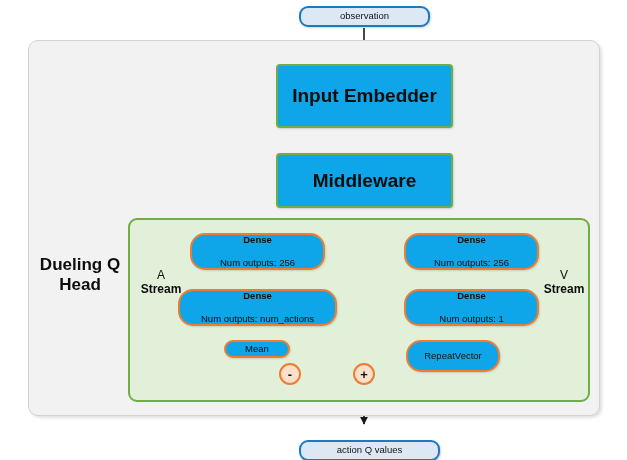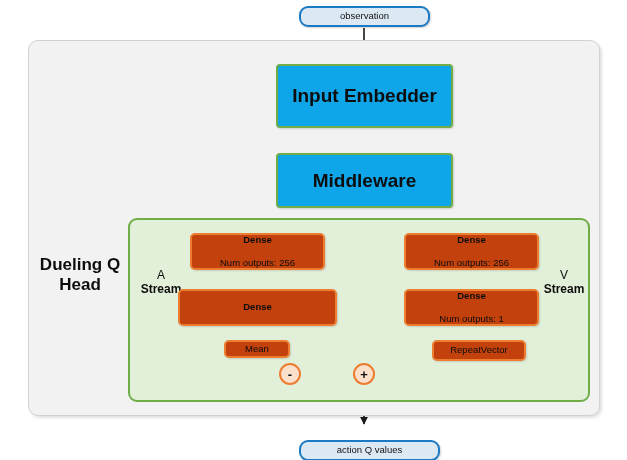--- a/index.html
+++ b/index.html
@@ -72,23 +72,23 @@
     background: #0ea5e9;
     border: 2px solid #70ad47;
     border-radius: 4px;
     font-size: 19px;
     font-weight: bold;
     color: #0d0d0d;
     box-shadow: 1px 1px 2px rgba(0,0,0,0.15);
   }
   
   .orange-box {
-    background: #c2410c;
+    background: #0ea5e9;
     border: 2px solid #ed7d31;
-    border-radius: 5px;
+    border-radius: 15px;
     color: #0d0d0d;
     box-shadow: 1px 1px 2px rgba(0,0,0,0.13);
   }
   .orange-box .t1 {
     font-size: 9.5px;
     font-weight: bold;
   }
   .orange-box .t2 {
     font-size: 9.5px;
     margin-top: 12px;
@@ -189,35 +189,36 @@
 
   <div class="node green-box" style="left:276px; top:153px; width:177px; height:55px;">Middleware</div>
 
   <div class="node orange-box" style="left:190px; top:233px; width:135px; height:37px;">
     <span class="t1">Dense</span>
     <span class="t2">Num outputs: 256</span>
   </div>
 
   <div class="node orange-box" style="left:178px; top:289px; width:159px; height:37px;">
     <span class="t1">Dense</span>
+    <span class="t2">Num outputs: num_actions</span>
   </div>
 
   <div class="node orange-box" style="left:224px; top:340px; width:66px; height:18px;
               font-size:9.5px; font-weight:normal;">Mean</div>
 
   <div class="op-node" style="left:279px; top:363px;">-</div>
 
   <div class="node orange-box" style="left:404px; top:233px; width:135px; height:37px;">
     <span class="t1">Dense</span>
     <span class="t2">Num outputs: 256</span>
   </div>
 
   <div class="node orange-box" style="left:404px; top:289px; width:135px; height:37px;">
     <span class="t1">Dense</span>
     <span class="t2">Num outputs: 1</span>
   </div>
 
-  <div class="node orange-box" style="left:432px; top:340px; width:94px; height:21px;
+  <div class="node orange-box" style="left:406px; top:340px; width:94px; height:32px;
               font-size:9.5px;">RepeatVector</div>
 
   <div class="op-node" style="left:353px; top:363px;">+</div>
 
 </div>
 
 </body></html>

